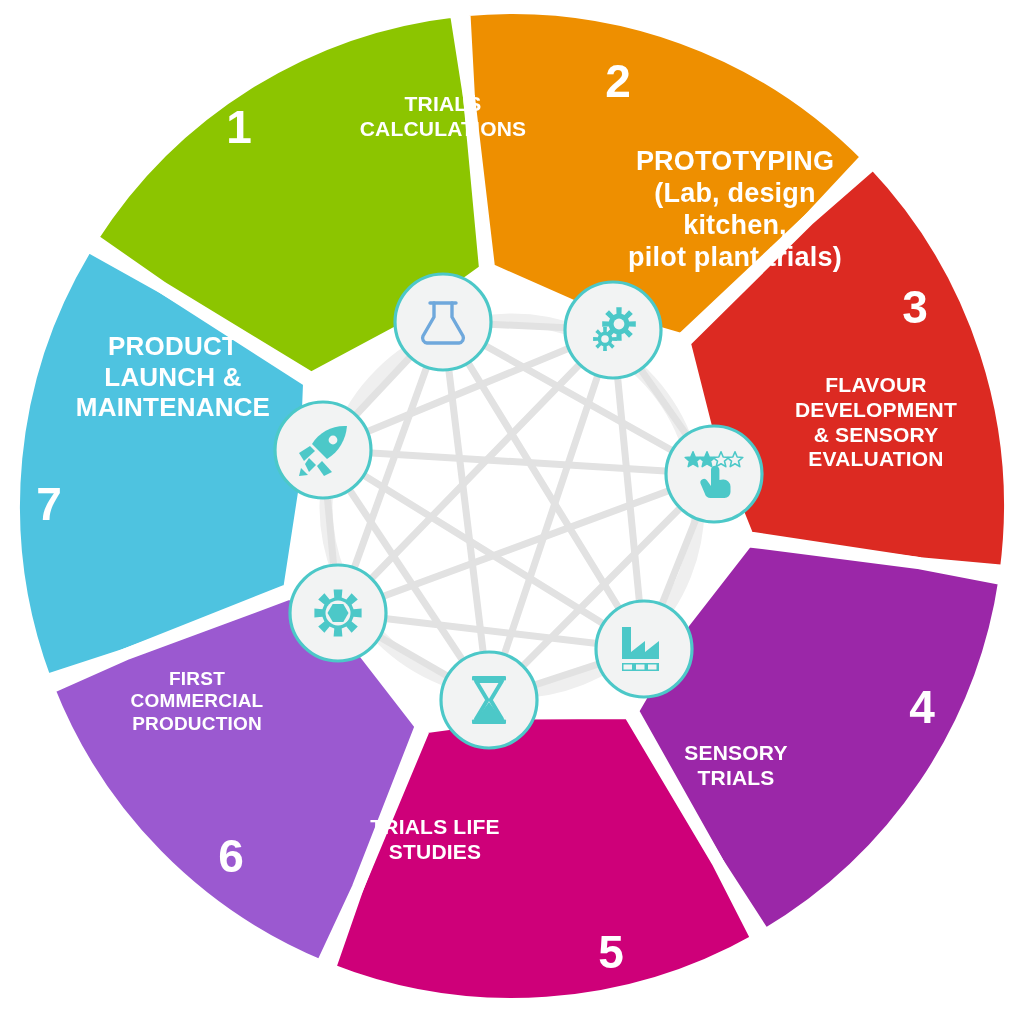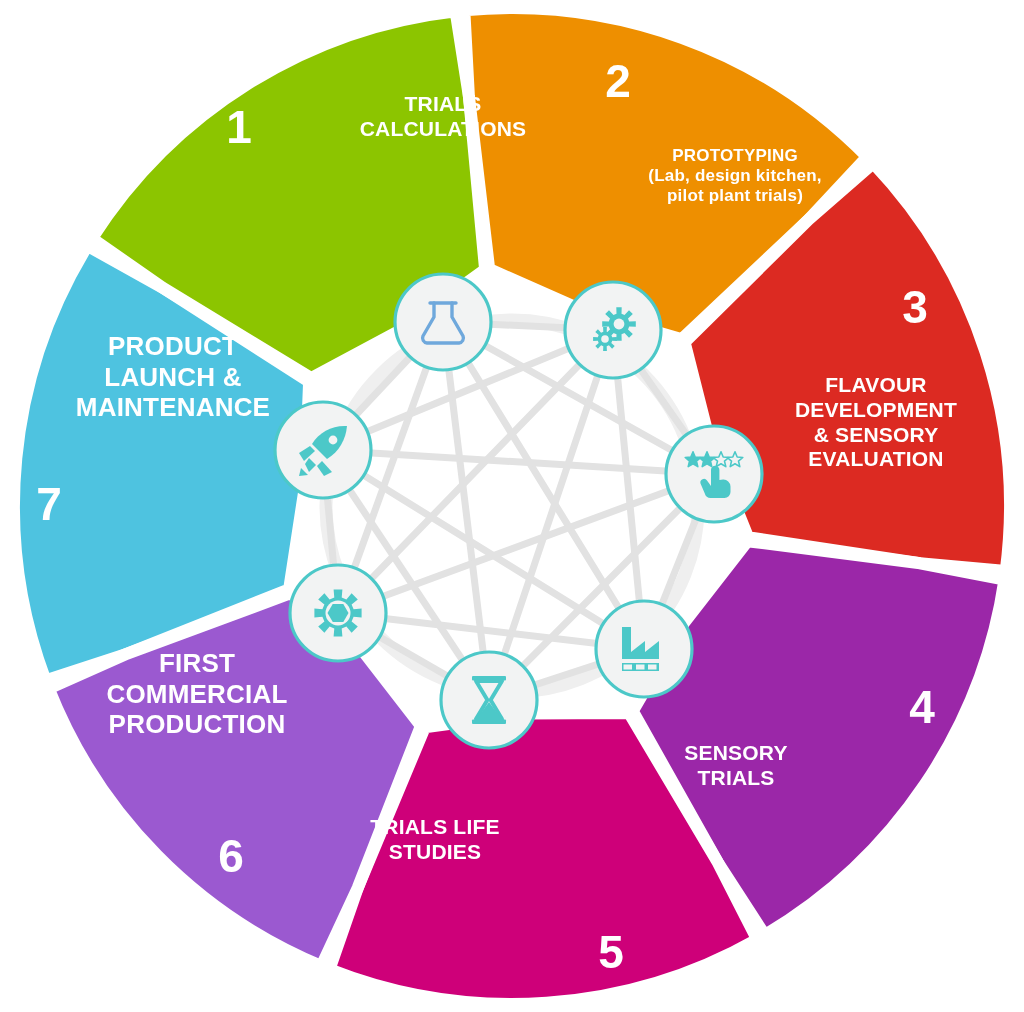--- a/index.html
+++ b/index.html
@@ -129,36 +129,36 @@
             <path d="M -14 8 L -7 15 L -14 22 L -18 14 Z" fill="#4cc8c8"></path>
             <path d="M -22 18 L -15 25 L -24 26 Z" fill="#4cc8c8"></path>
           </g>
         </g>
       </g>
   </svg>
   <div id="labels">
       <div class="seg-label" style="width: 230px; left: 328px; font-size: 21px; top: 92px;">TRIALS
 CALCULATIONS</div>
       <div class="seg-num" style="width: 48px; left: 215px; top: 104px;">1</div>
-      <div class="seg-label" style="width: 250px; left: 610px; font-size: 17px; top: 146px;">PROTOTYPING
+      <div class="seg-label" style="width: 250px; left: 610px; font-size: 27px; top: 146px;">PROTOTYPING
 (Lab, design kitchen,
 pilot plant trials)</div>
       <div class="seg-num" style="width: 48px; left: 594px; top: 58px;">2</div>
       <div class="seg-label" style="width: 215px; left: 768.5px; font-size: 21px; top: 373px;">FLAVOUR
 DEVELOPMENT
 &amp; SENSORY
 EVALUATION</div>
       <div class="seg-num" style="width: 48px; left: 891px; top: 284px;">3</div>
       <div class="seg-label" style="width: 200px; left: 636px; font-size: 21px; top: 741px;">SENSORY
 TRIALS</div>
       <div class="seg-num" style="width: 48px; left: 898px; top: 684px;">4</div>
       <div class="seg-label" style="width: 220px; left: 325px; font-size: 21px; top: 815px;">TRIALS LIFE
 STUDIES</div>
       <div class="seg-num" style="width: 48px; left: 587px; top: 929px;">5</div>
-      <div class="seg-label" style="width: 230px; left: 82px; font-size: 26px; top: 648px;">FIRST
+      <div class="seg-label" style="width: 230px; left: 82px; font-size: 19px; top: 668px;">FIRST
 COMMERCIAL
 PRODUCTION</div>
       <div class="seg-num" style="width: 48px; left: 207px; top: 833px;">6</div>
       <div class="seg-label" style="width: 220px; left: 63px; font-size: 26px; top: 331px;">PRODUCT
 LAUNCH &amp;
 MAINTENANCE</div>
       <div class="seg-num" style="width: 48px; left: 25px; top: 481px;">7</div>
     </div>
 </div>
 

